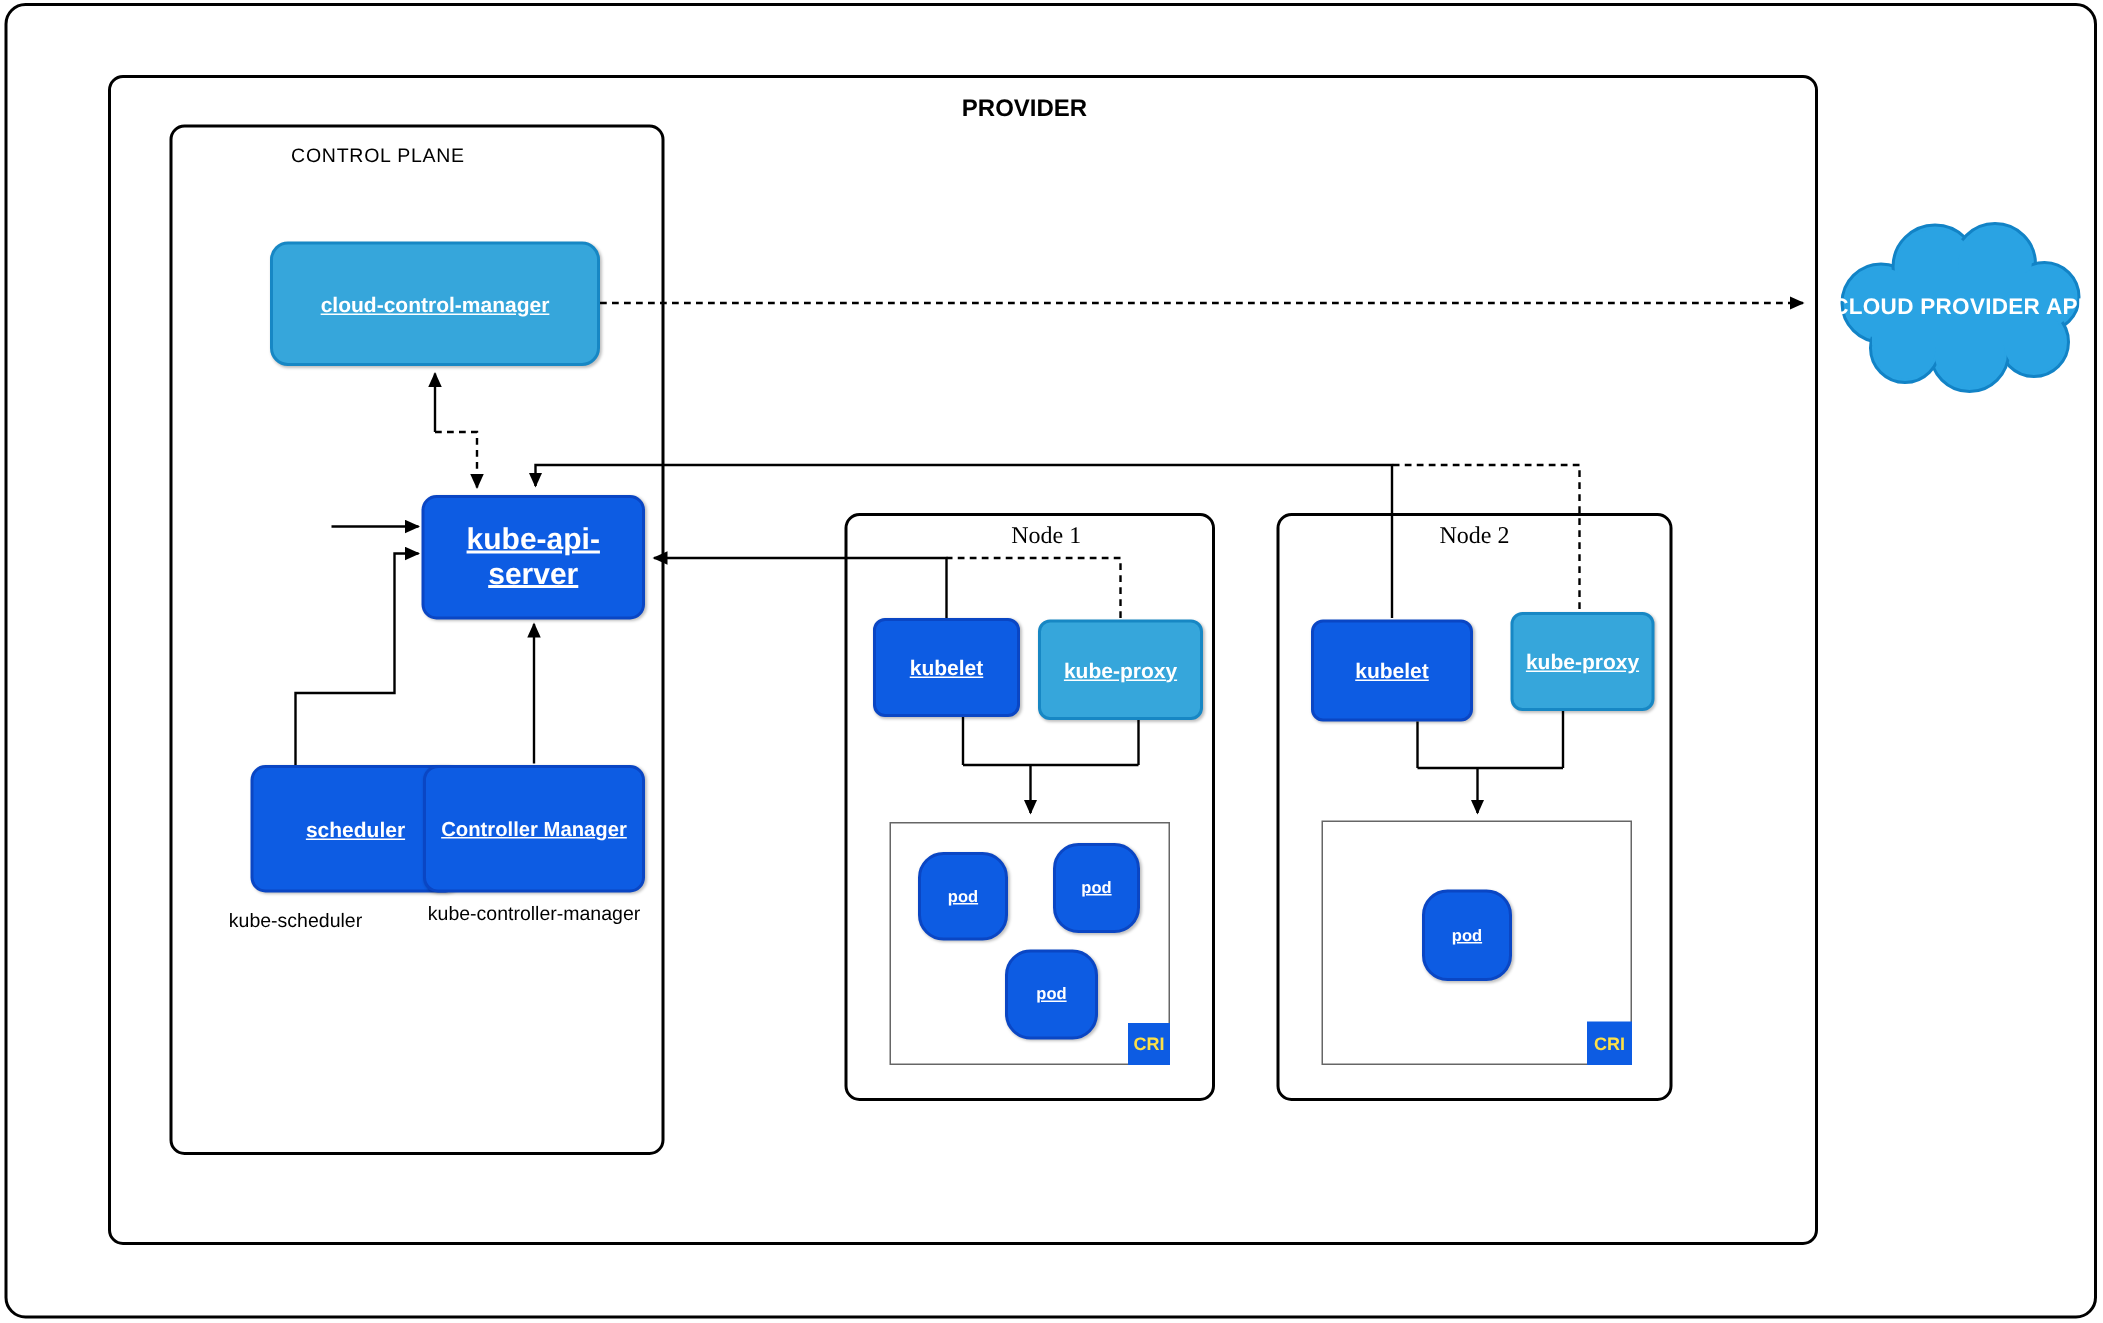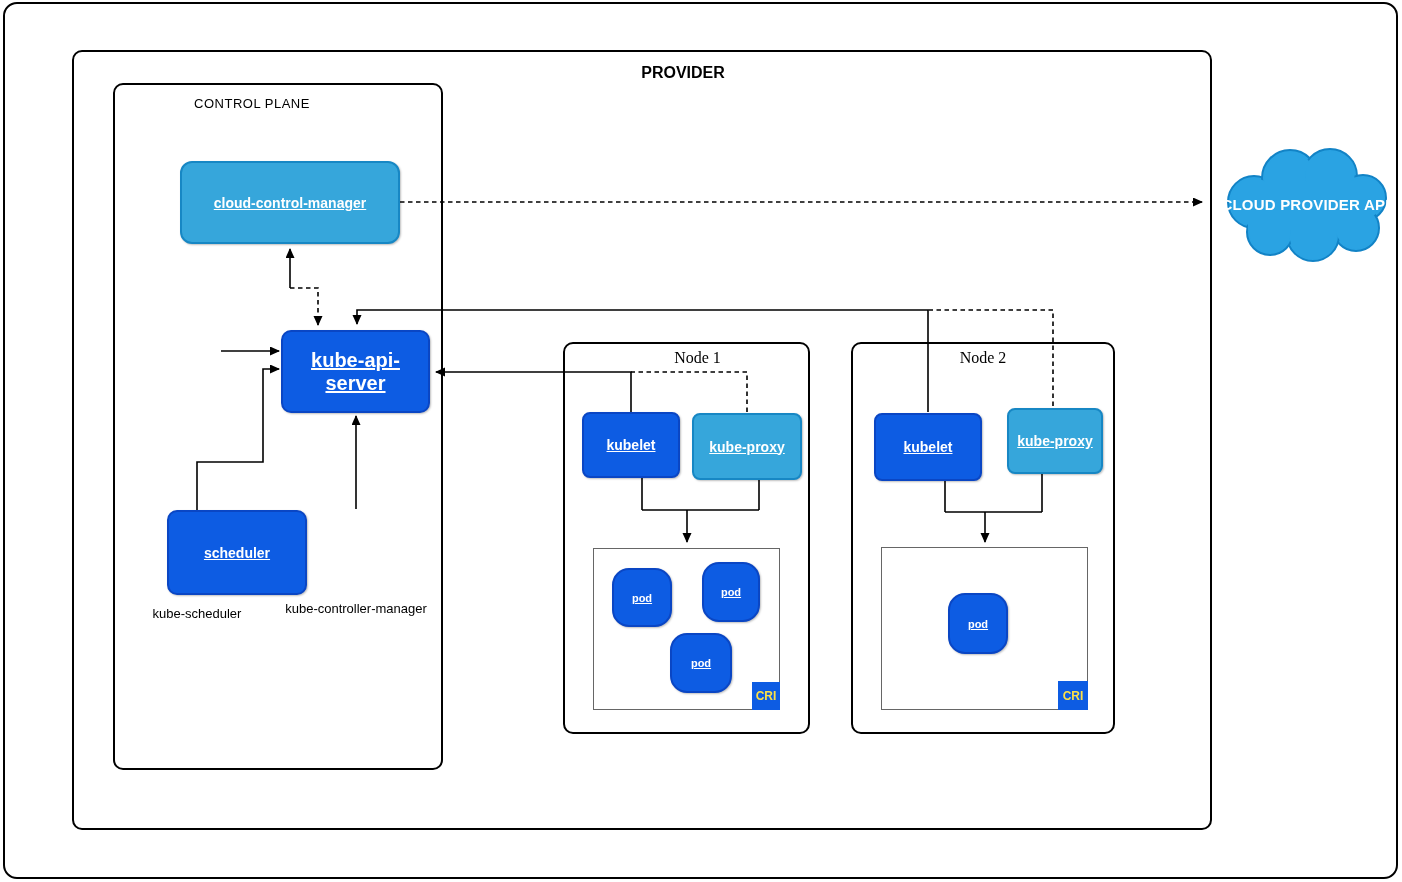--- a/index.html
+++ b/index.html
@@ -61,20 +61,21 @@
   <div class="abs frame-label" style="left:113px; top:96px; width:278px; font-size:13px; letter-spacing:.5px;">CONTROL PLANE</div>
 
   <div class="abs comp lblue" style="left:180px; top:161px; width:220px; height:83px; font-size:14px; border-radius:12px;">cloud-control-manager</div>
 
 
   <div class="abs comp blue" style="left:281px; top:330px; width:149px; height:83px; font-size:20px;">kube-api-server</div>
 
   <div class="abs comp blue" style="left:127px; top:510px; width:140px; height:85px; font-size:14px;margin-left:40px;">scheduler</div>
   <div class="abs caption" style="left:127px; top:606px; width:140px;">kube-scheduler</div>
 
+  <div class="abs comp blue" style="left:282px; top:510px; width:148px; height:85px; font-size:13.5px;">Controller Manager</div>
   <div class="abs caption" style="left:266px; top:601px; width:180px;">kube-controller-manager</div>
 
   <div class="abs frame" style="left:563px; top:342px; width:247px; height:392px; border-radius:10px;"></div>
   <div class="abs frame-label node-label" style="left:563px; top:349px; width:247px;margin-left:11px;">Node 1</div>
 
   <div class="abs comp blue" style="left:582px; top:412px; width:98px; height:66px; font-size:14px; border-radius:8px;">kubelet</div>
   <div class="abs comp lblue" style="left:692px; top:413px; width:110px; height:67px; font-size:14px; border-radius:8px;">kube-proxy</div>
 
   <div class="abs cri-box" style="left:593px; top:548px; width:187px; height:162px;"></div>
   <div class="abs comp blue pod" style="left:612px; top:568px; width:60px; height:59px;">pod</div>

